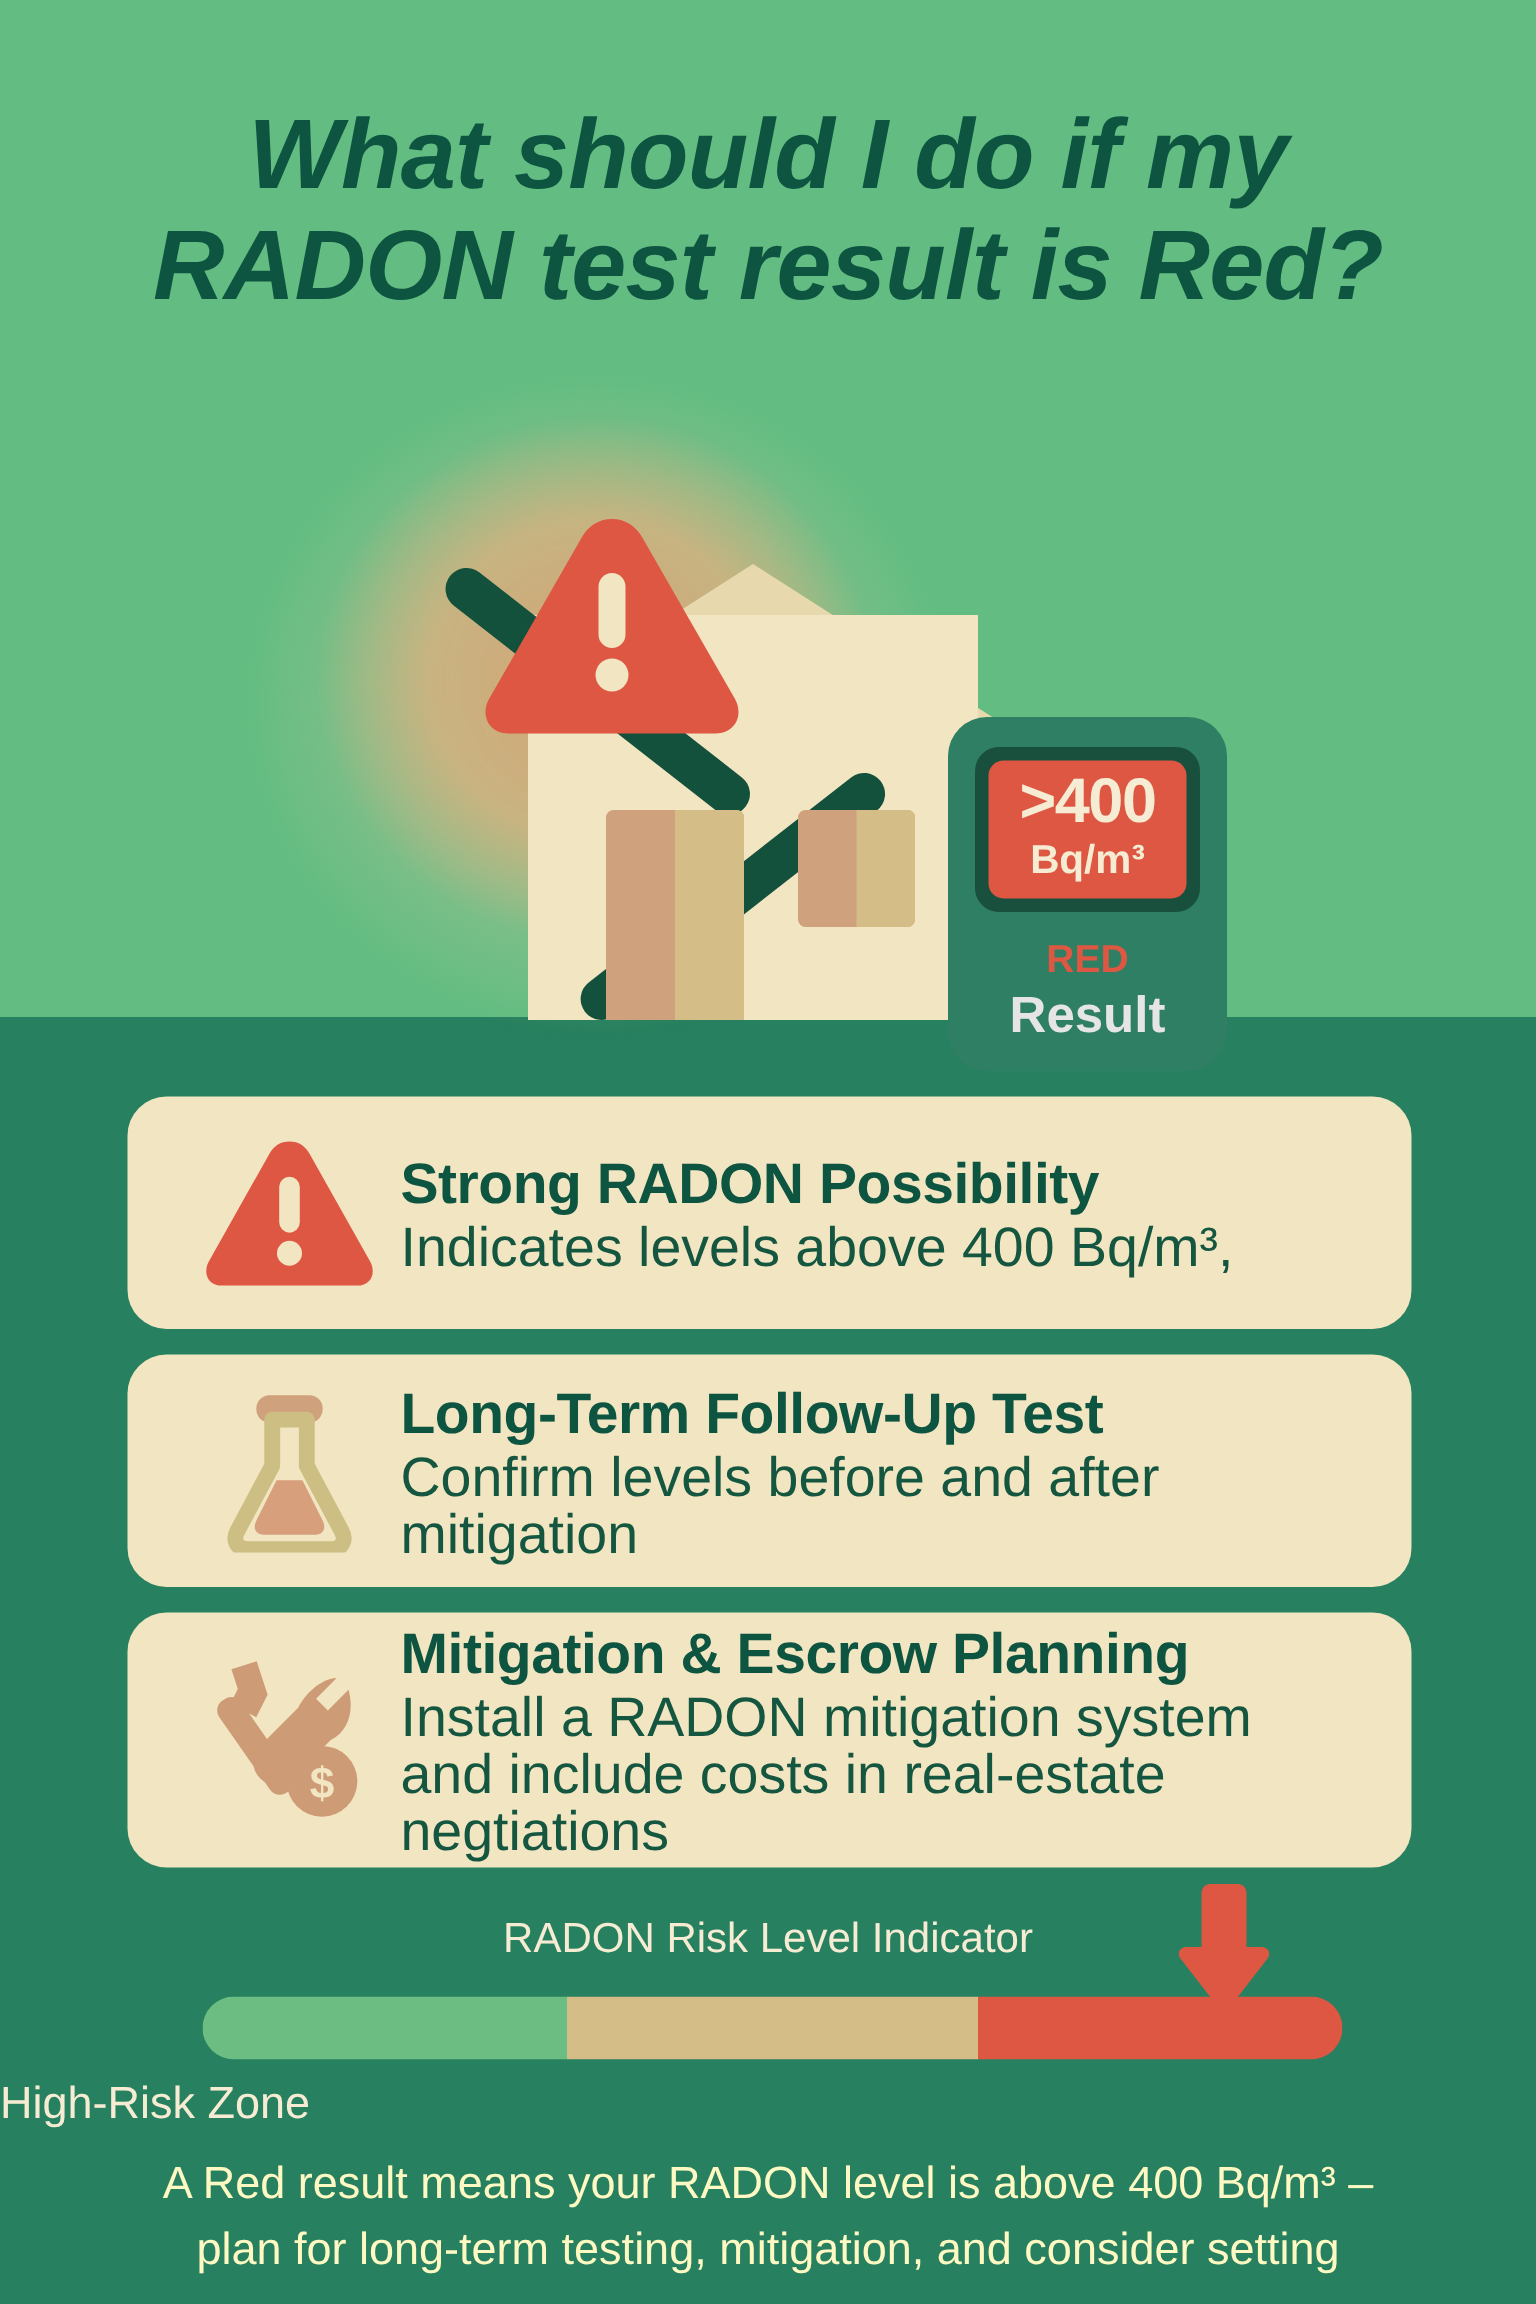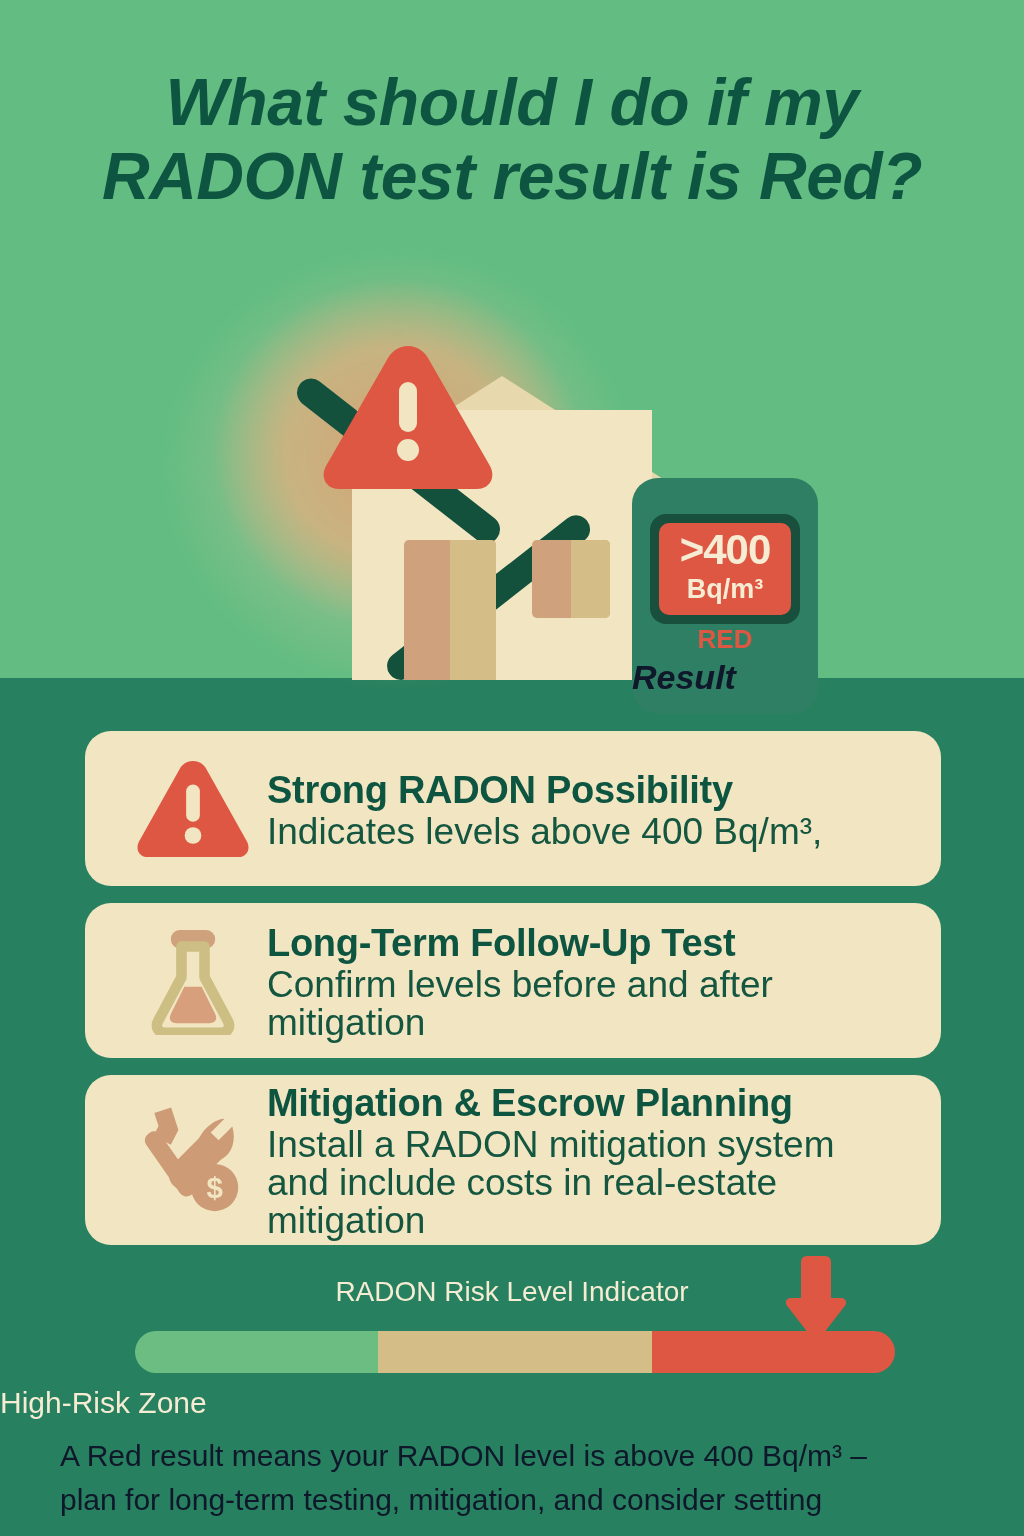--- a/index.html
+++ b/index.html
@@ -149,21 +149,20 @@
     width: 186px; height: 236px;
     background: #2e7f63;
     border-radius: 26px;
   }
   .device-frame {
     position: absolute;
     left: 18px; top: 20px;
     width: 150px; height: 110px;
     background: #184f3d;
     border-radius: 16px;
-    margin-top: 16px;
   }
   .device-screen {
     position: absolute;
     left: 9px; top: 9px;
     width: 132px; height: 92px;
     background: #dd5743;
     border-radius: 10px;
     text-align: center;
     color: #f6ecd3;
   }
@@ -186,25 +185,25 @@
     text-align: center;
     color: #dd5743;
     font-size: 26px;
     font-weight: 700;
     line-height: 38px;
   }
   .device-result {
     position: absolute;
     left: 0; top: 180px;
     width: 100%;
-    color: #0f172a;
+    text-align: center;
+    color: #e5e5e5;
     font-size: 34px;
     font-weight: 700;
     line-height: 38px;
-    font-style: italic;
   }
 
   
   .card {
     position: absolute;
     left: 85px;
     width: 856px;
     background: #f2e5c2;
     border-radius: 26px;
   }
@@ -273,22 +272,22 @@
     width: 1024px;
     text-align: left;
     color: #f6ecd3;
     font-size: 30px;
     font-weight: 400;
   }
   .footnote {
     position: absolute;
     left: 60px; top: 1434px;
     width: 904px;
-    text-align: left;
-    color: #0f172a;
+    text-align: center;
+    color: #fef9c3;
     font-size: 30px;
     font-weight: 400;
     line-height: 44px;
   }
   .footnote .fl { display: block; }
 </style>
 </head>
 <body>
 
 <div class="page">
@@ -374,21 +373,21 @@
           <rect x="28" y="26" width="18" height="76" rx="8" transform="rotate(-35 37 64)"></rect>
           <path d="M92 18 L78 32 L86 40 L100 26 C104 40 100 54 88 60 L62 86 C56 92 46 92 40 86 C34 80 34 70 40 64 L66 38 C72 26 84 18 92 18 Z"></path>
         </g>
         <circle cx="82" cy="88" r="24" fill="#cd9b75"></circle>
         <text x="82" y="99" font-family="Liberation Sans, sans-serif" font-size="30" font-weight="700" fill="#f2e5c2" text-anchor="middle">$</text>
       </svg>
     </div>
     <div class="card-text">
       <div class="card-title">Mitigation &amp; Escrow Planning</div>
       <div class="card-sub">Install a RADON mitigation system</div>
-      <div class="card-sub">and include costs in real-estate mitigation</div>
+      <div class="card-sub">and include costs in real-estate negtiations</div>
     </div>
   </div>
 
   <div class="risk-label">RADON Risk Level Indicator</div>
 
   <div class="risk-arrow">
     <svg viewBox="0 0 62 90" width="62" height="90" xmlns="http://www.w3.org/2000/svg">
       <path d="M22 2 L40 2 C44 2 46 5 46 8 L46 44 L56 44 C61 44 63 49 59 53 L35 84 C33 87 29 87 27 84 L3 53 C-1 49 1 44 6 44 L16 44 L16 8 C16 5 18 2 22 2 Z" fill="#dd5743"></path>
     </svg>
   </div>

